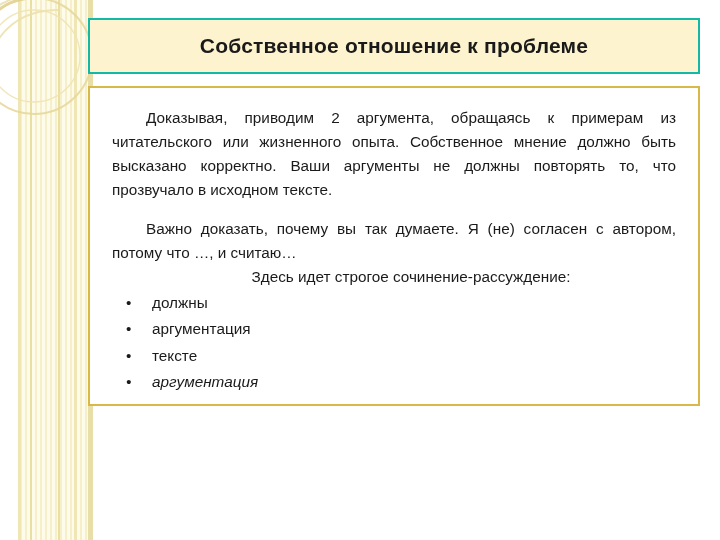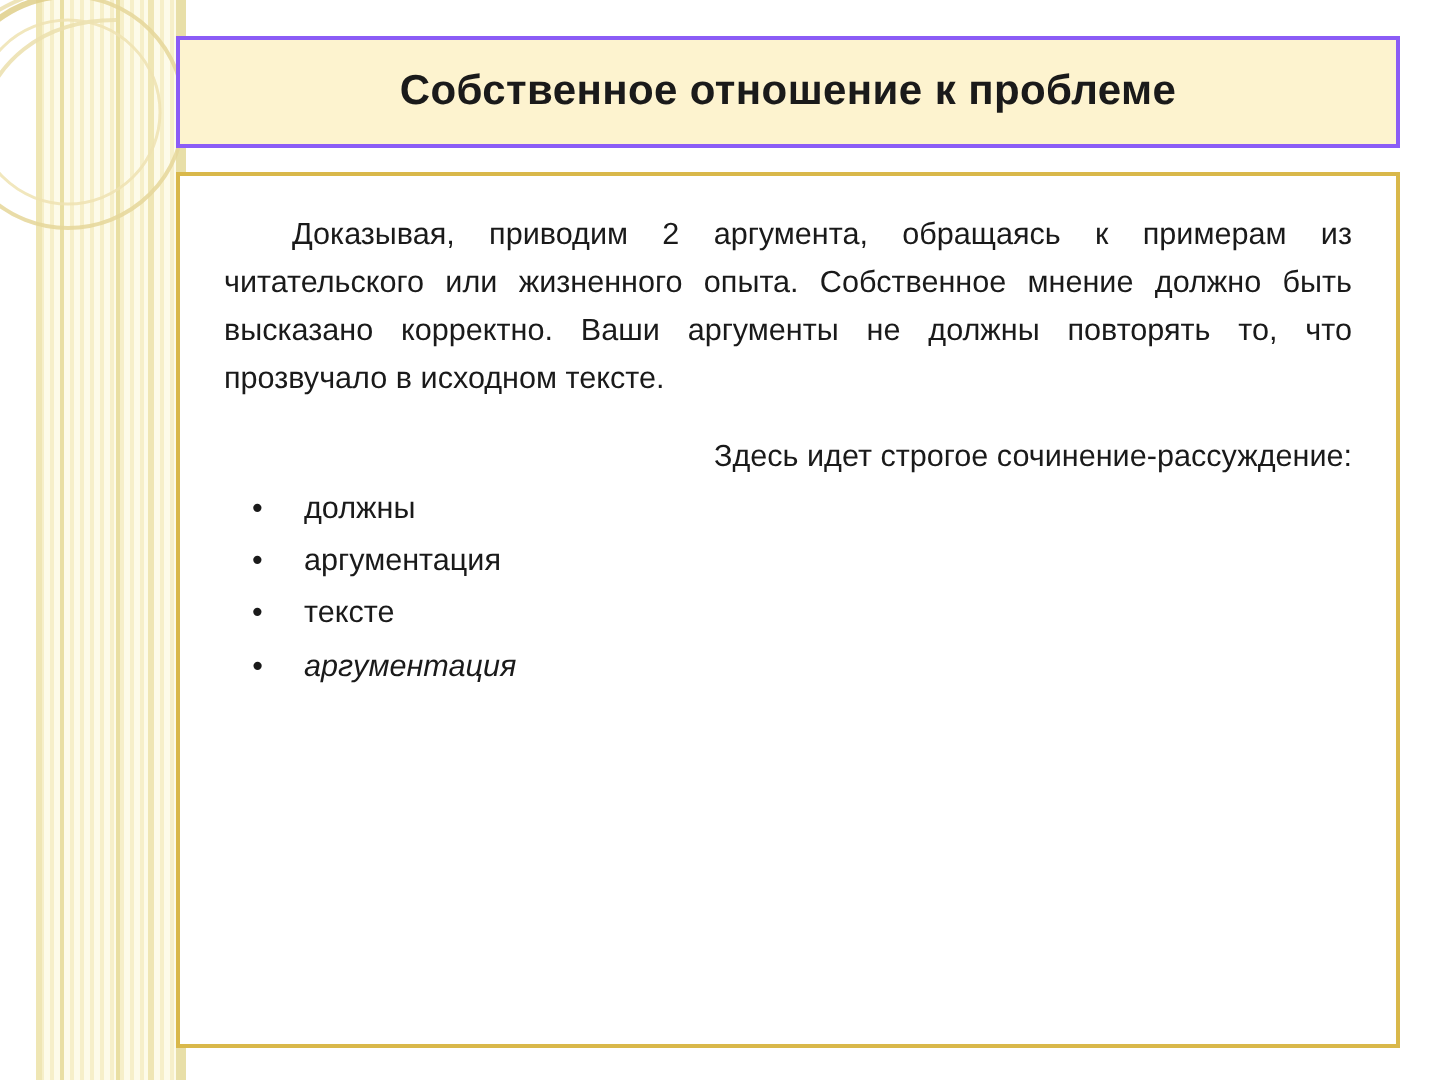--- a/index.html
+++ b/index.html
@@ -72,62 +72,62 @@
   .ornament svg { display: block; }
 
   
   .title-box {
     position: absolute;
     left: 88px;
     top: 18px;
     width: 612px;
     height: 56px;
     background: #fdf3cf;
-    border: 2px solid #8b5cf6;
+    border: 2px solid #14b8a6;
     box-sizing: border-box;
     display: flex;
     align-items: center;
     justify-content: center;
   }
   .title-text {
     font-size: 21px;
     font-weight: bold;
     color: #1a1a1a;
     letter-spacing: 0.2px;
     text-align: center;
     padding: 0 8px;
   }
 
   
   .body-box {
     position: absolute;
     left: 88px;
     top: 86px;
     width: 612px;
-    height: 438px;
+    height: 320px;
     background: #ffffff;
     border: 2px solid #d9b84a;
     box-sizing: border-box;
     padding: 18px 22px 10px 22px;
   }
   .para {
     font-size: 15.3px;
     color: #1a1a1a;
     line-height: 1.58;
     text-align: justify;
     text-justify: inter-word;
     margin: 0 0 14px 0;
     text-indent: 34px;
   }
   .para.second {
     margin-bottom: 0;
   }
   .para.third {
     margin: 0;
-    text-align: right;
+    text-align: center;
   }
   .bullets {
     list-style: none;
     margin: 2px 0 0 0;
     padding: 0 0 0 6px;
   }
   .bullets li {
     font-size: 15.3px;
     color: #1a1a1a;
     line-height: 1.52;
@@ -166,20 +166,21 @@
       <path d="M12,60 C34,30 60,18 96,14" fill="none" stroke="#ece0ad" stroke-width="2"></path>
     </svg>
   </div>
 
   <div class="title-box">
     <div class="title-text">Собственное отношение к проблеме</div>
   </div>
 
   <div class="body-box">
     <p class="para first">Доказывая, приводим 2 аргумента, обращаясь к примерам из читательского или жизненного опыта. Собственное мнение должно быть высказано корректно. Ваши аргументы не должны повторять то, что прозвучало в исходном тексте.</p>
+    <p class="para second">Важно доказать, почему вы так думаете. Я (не) согласен с автором, потому что …, и считаю…</p>
     <p class="para third">Здесь идет строгое сочинение-рассуждение:</p>
 
     <ul class="bullets">
       <li>
         <span class="dot">•</span>
         <span>должны</span>
       </li>
       <li>
         <span class="dot">•</span>
         <span>аргументация</span>

